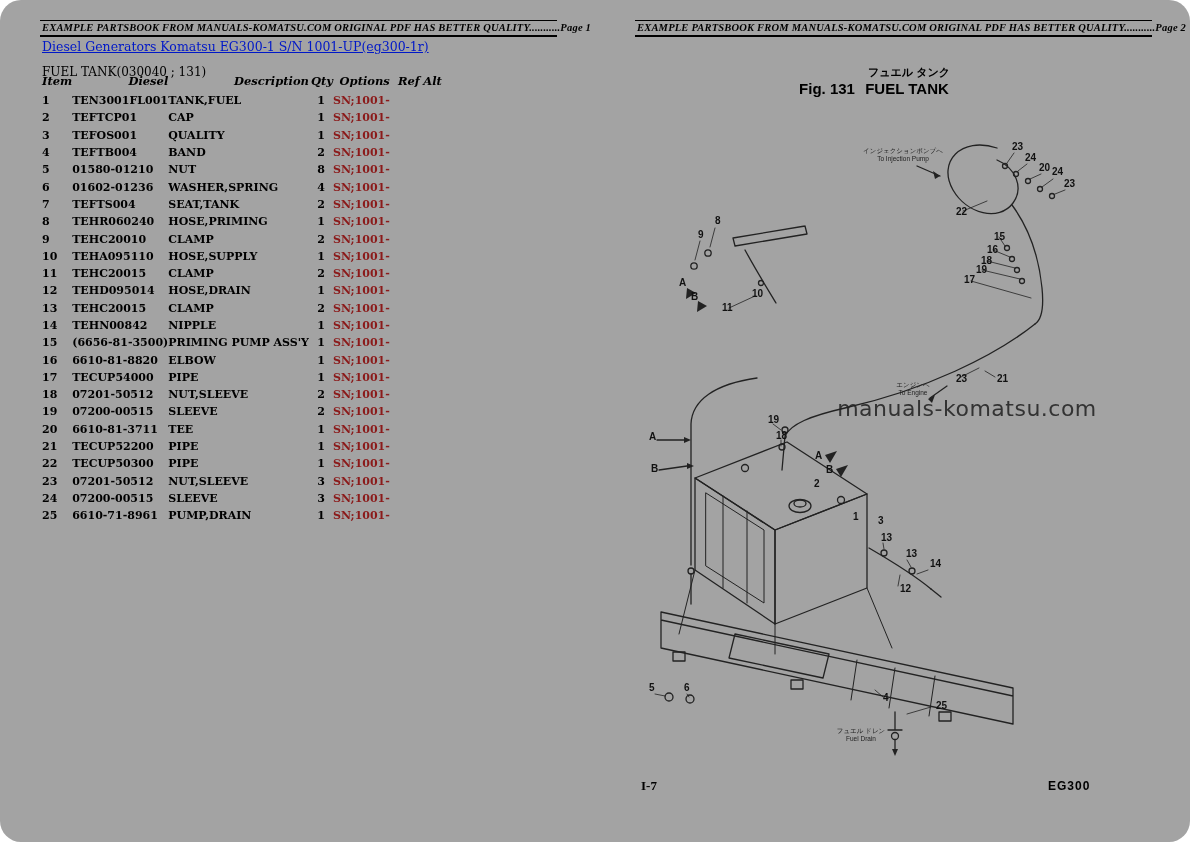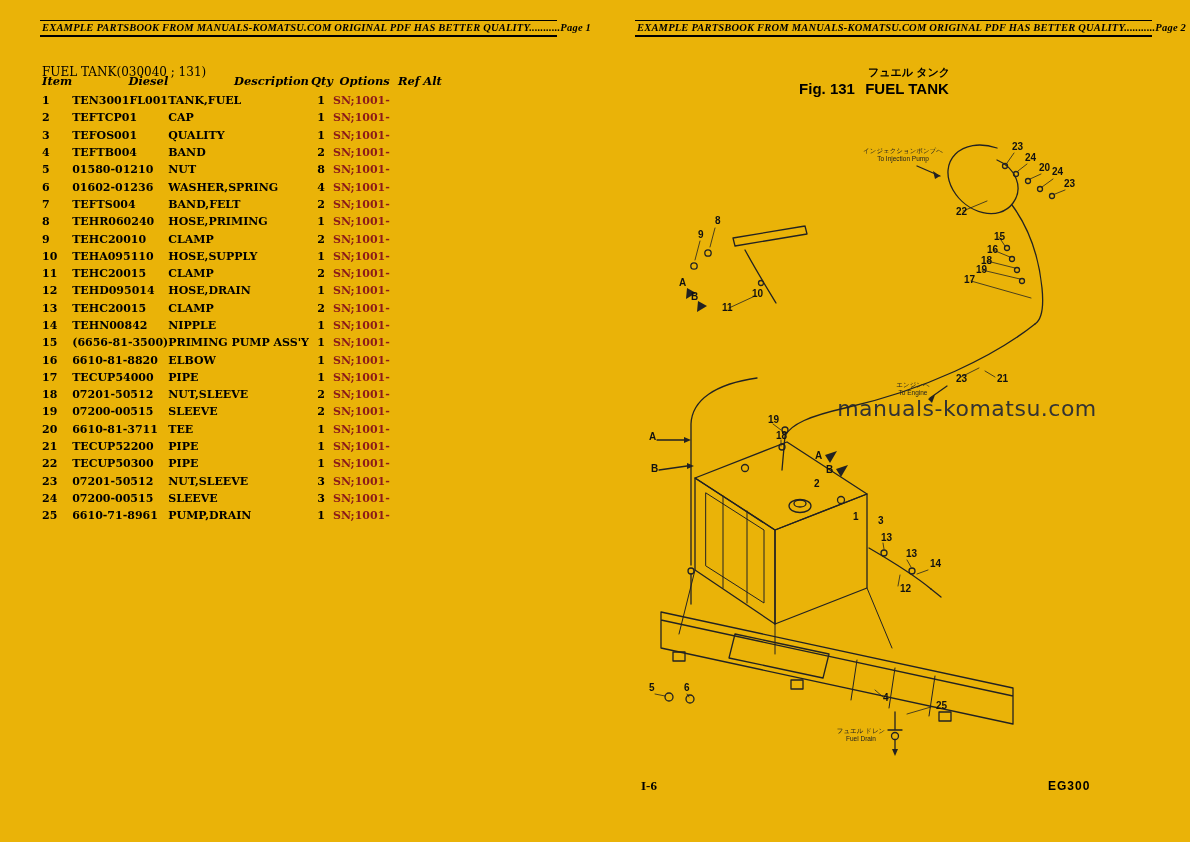--- a/index.html
+++ b/index.html
@@ -1,18 +1,18 @@
 <!DOCTYPE html>
 <html><head>
 <meta charset="utf-8">
 <style>
   * { margin:0; padding:0; box-sizing:border-box; }
   html,body { width:1190px; height:842px; background:#ffffff; overflow:hidden;
               font-family:"Liberation Serif", serif; color:#000; }
-  .sheet { position:absolute; left:0; top:0; width:1190px; height:842px; background:#eab308; }
+  .sheet { position:absolute; left:0; top:0; width:1190px; height:842px; background:#a3a3a3;border-radius:21px; }
   .page  { position:absolute; top:0; width:595px; height:842px; }
   .page-left  { left:0; }
   .page-right { left:595px; }
 
   .page-header {
     position:absolute; left:40px; top:20px; width:517px;
     border-top:1.5px solid #000; border-bottom:2.5px solid #000;
     font:italic bold 10.5px "Liberation Serif", serif;
     padding:1px 2px 2px 2px; white-space:nowrap; letter-spacing:.2px;
   }
@@ -54,20 +54,21 @@
   .page-footer-left  { position:absolute; left:46px;  top:778px; font:bold 13px "Liberation Serif", serif; }
   .page-footer-right { position:absolute; left:424px; top:779px; font:bold 12px "Liberation Sans", sans-serif; letter-spacing:1px;padding-left:29px; }
 </style>
 </head>
 <body>
 
 <div class="sheet">
 
   <div class="page page-left">
     <div class="page-header">EXAMPLE PARTSBOOK FROM MANUALS-KOMATSU.COM ORIGINAL PDF HAS BETTER QUALITY...........Page 1</div>
+    <div class="doc-link">Diesel Generators Komatsu EG300-1 S/N 1001-UP(eg300-1r)</div>
     <div class="doc-title">FUEL TANK(030040 ; 131)</div>
 
     <table class="parts">
       <thead>
         <tr>
           <th class="col-item">Item</th>
           <th class="col-part">Diesel</th>
           <th class="col-desc">Description</th>
           <th class="col-qty">Qty</th>
           <th class="col-opt" style="color:#000;margin-left:48px;">Options</th>
@@ -126,21 +127,21 @@
             <td class="col-part">01602-01236</td>
             <td class="col-desc">WASHER,SPRING</td>
             <td class="col-qty">4</td>
             <td class="col-opt">SN;1001-</td>
             <td class="col-ref"></td>
             <td class="col-alt"></td>
           </tr>
           <tr>
             <td class="col-item">7</td>
             <td class="col-part">TEFTS004</td>
-            <td class="col-desc">BAND,FELT</td>
+            <td class="col-desc">SEAT,TANK</td>
             <td class="col-qty">2</td>
             <td class="col-opt">SN;1001-</td>
             <td class="col-ref"></td>
             <td class="col-alt"></td>
           </tr>
           <tr>
             <td class="col-item">8</td>
             <td class="col-part">TEHR060240</td>
             <td class="col-desc">HOSE,PRIMING</td>
             <td class="col-qty">1</td>
@@ -455,16 +456,16 @@
         <text x="305" y="592" class="callout">12</text>
         <text x="54" y="691" class="callout">5</text>
         <text x="89" y="691" class="callout">6</text>
         <text x="288" y="701" class="callout">4</text>
         <text x="341" y="709" class="callout">25</text>
         <text class="annotation"><tspan x="308" y="153">インジェクションポンプへ</tspan><tspan x="308" y="161">To Injection Pump</tspan></text>
         <text class="annotation"><tspan x="318" y="387">エンジンへ</tspan><tspan x="318" y="395">To Engine</tspan></text>
         <text class="annotation"><tspan x="266" y="733">フュエル ドレン</tspan><tspan x="266" y="741">Fuel Drain</tspan></text>
       </svg>
 
-    <div class="page-footer-left">I-6</div>
+    <div class="page-footer-left">I-7</div>
     <div class="page-footer-right">EG300</div>
   </div>
 </div>
 
 </body></html>

